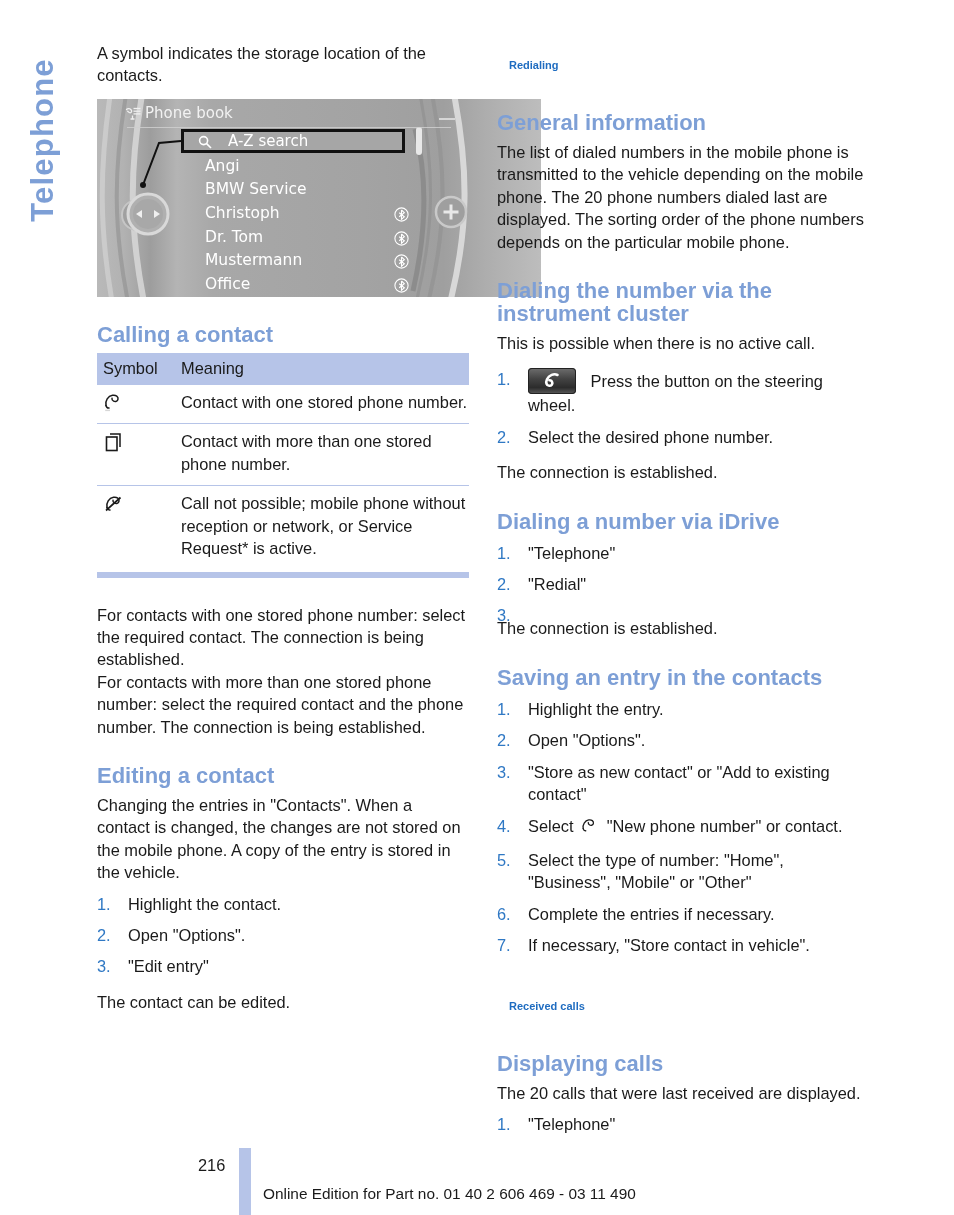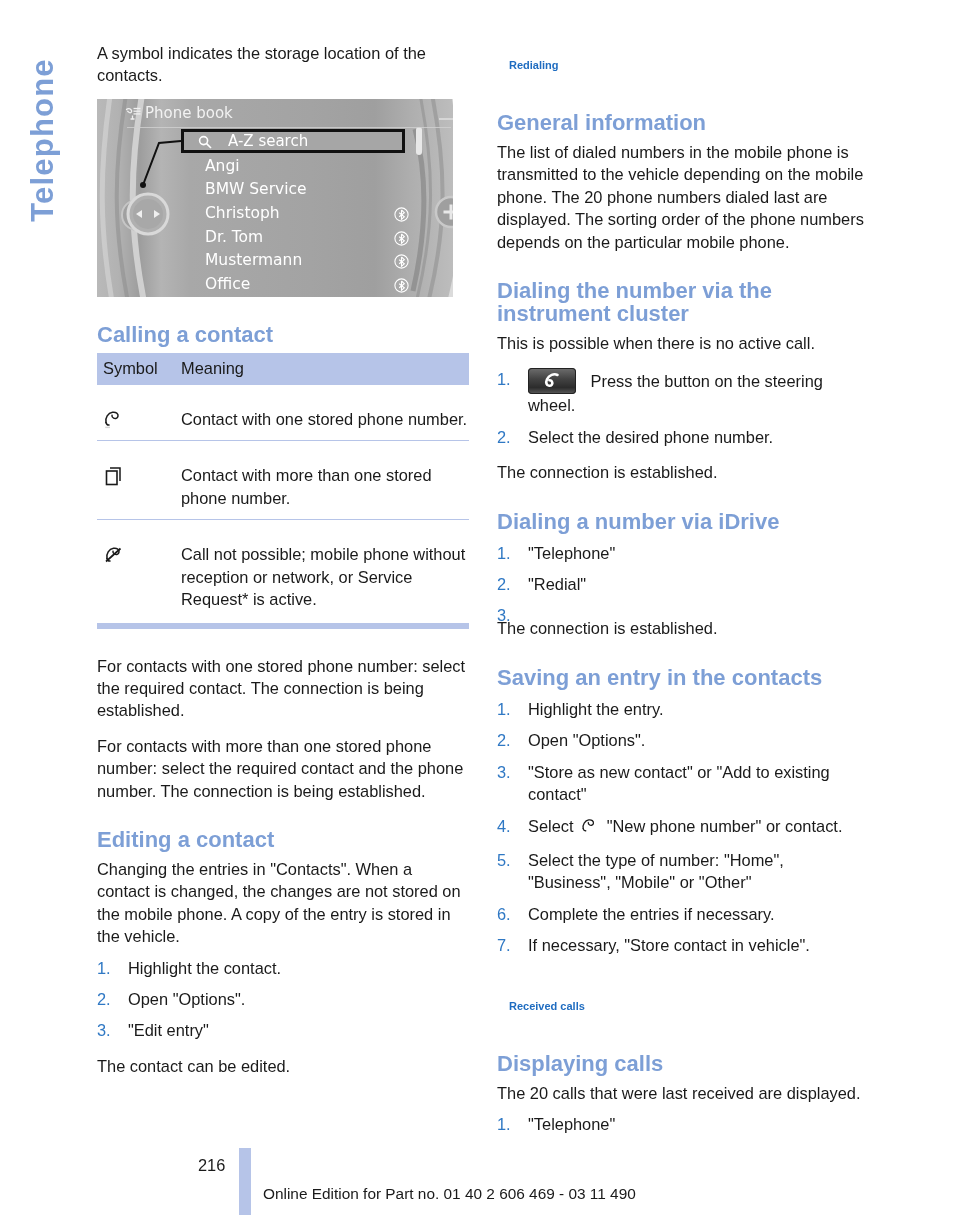--- a/index.html
+++ b/index.html
@@ -55,21 +55,21 @@
   .col-left  { left: 97px; }
   .col-right { left: 497px; }
 
   
   p, li, .body {
     font-size: 16.4px;
     line-height: 22.4px;
     margin: 0 0 0 0;
     color: #1a1a1a;
   }
-  p.body + p.body { margin-top: 13px; }
+  p.body + p.body { }
 
   h2.section {
     font-size: 11px;
     font-weight: bold;
     color: #1f6cc0;
     margin: 12px;
     line-height: 23px;
   }
   h3.sub {
     font-size: 22px;
@@ -117,21 +117,21 @@
     background: #b6c4e8;
     text-align: left;
     font-weight: normal;
     font-size: 16.4px;
     padding: 6px 0 7px 6px;
     color: #1a1a1a;
   }
   table.symtable thead th.c1 { width: 72px; }
   table.symtable tbody td {
     border-top: 1px solid #b6c4e8;
-    padding: 23px 0 10px 6px;
+    padding: 6px 0 10px 6px;
     vertical-align: top;
     font-size: 16.4px;
     line-height: 22.4px;
   }
   table.symtable tbody tr:first-child td { border-top: none; }
   table.symtable tbody td.c1 { width: 72px; }
   .table-bottom-bar {
     width: 372px;
     height: 6px;
     background: #b6c4e8;
@@ -152,21 +152,21 @@
     vertical-align: -7px;
     position: relative;
     margin-right: 10px;
     box-shadow: inset 0 0 0 1px #222;
   }
   .key-btn svg { position: absolute; left: 13px; top: 3px; }
 
   
   .idrive {
     position: relative;
-    width: 356px;
+    width: 444px;
     height: 198px;
     margin-top: 12px;
     background: linear-gradient(90deg,#b9b9b9 0%, #b2b2b2 6%, #9d9d9d 12%, #b4b4b4 18%,
                                 #a8a8a8 26%, #a3a3a3 60%, #9f9f9f 78%, #aeaeae 88%, #bdbdbd 100%);
     overflow: hidden;
     font-family: "DejaVu Sans", sans-serif;
   }
   .idrive .arcs { position: absolute; left: 0; top: 0; }
   .idrive-title {
     position: absolute;

